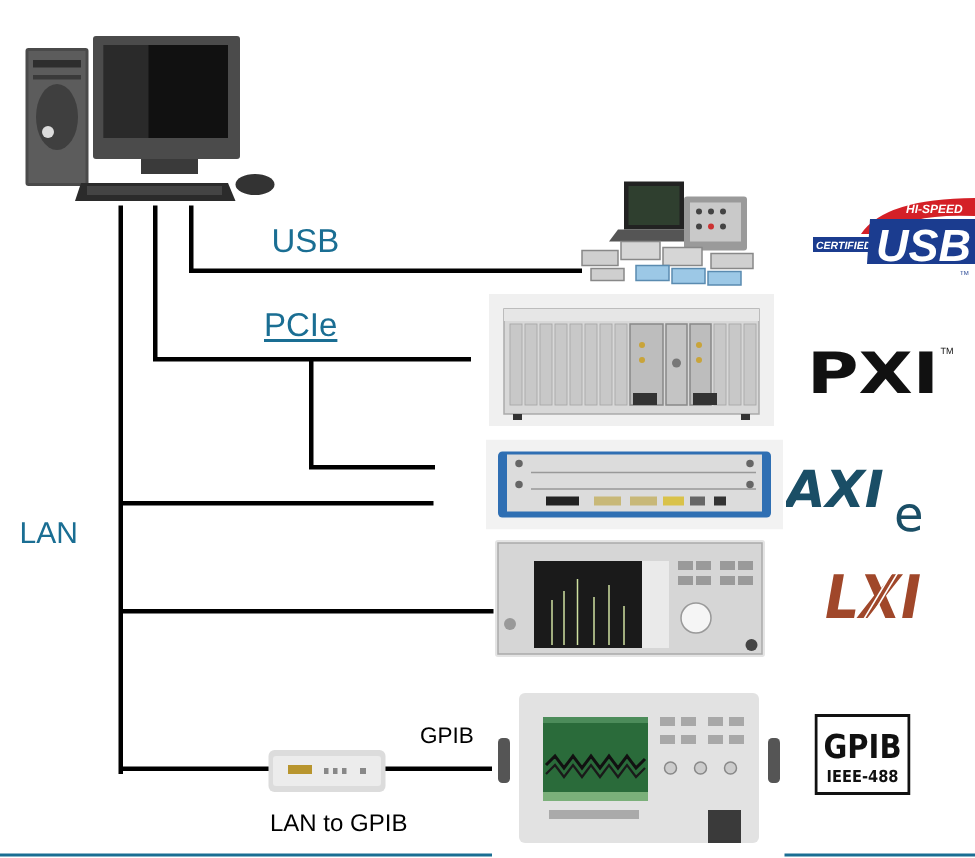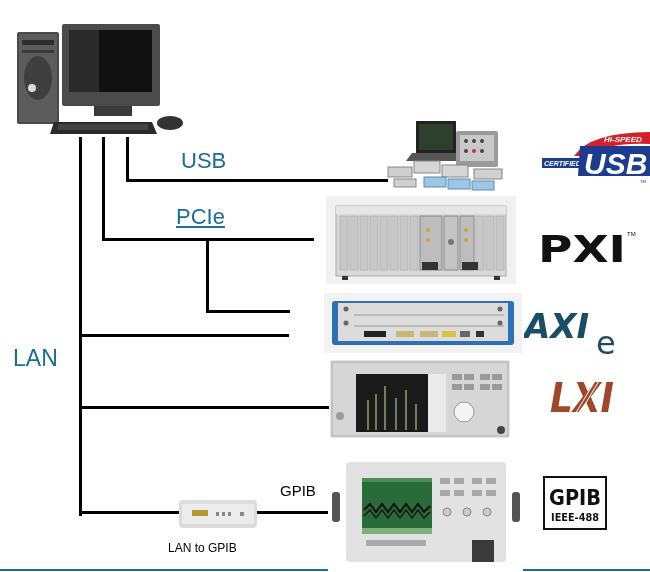--- a/index.html
+++ b/index.html
@@ -52,23 +52,23 @@
 <div class="line" style="left:80px;top:334px;width:209px;height:3px;"></div>
 
 <div class="line" style="left:80px;top:406px;width:249px;height:3px;"></div>
 
 <div class="line" style="left:80px;top:511px;width:100px;height:3px;"></div>
 
 <div class="line" style="left:256px;top:511px;width:72px;height:3px;"></div>
 
 <div class="label-blue" style="left:181px;top:148px;">USB</div>
 <div class="label-blue" style="left:176px;top:204px;text-decoration:underline;">PCIe</div>
-<div class="label-blue" style="left:13px;top:345px;font-size:23px;">LAN</div>
+<div class="label-blue" style="left:13px;top:345px;font-size:20px;">LAN</div>
 <div class="label-black" style="left:280px;top:482px;font-size:15px;">GPIB</div>
-<div class="label-black" style="left:168px;top:541px;font-size:12px;">LAN to GPIB</div>
+<div class="label-black" style="left:180px;top:541px;font-size:16px;">LAN to GPIB</div>
 
 <div class="device" style="left:384px;top:117px;width:126px;height:76px;">
   <svg width="126" height="76" viewBox="0 0 126 76">
 
     <polygon points="32,4 72,4 72,36 32,36" fill="#222"></polygon>
     <rect x="35" y="7" width="34" height="26" fill="#2f3f2f"></rect>
     <polygon points="28,36 76,36 82,44 22,44" fill="#555"></polygon>
 
     <rect x="72" y="14" width="42" height="36" fill="#9a9a9a" rx="2"></rect>
     <rect x="76" y="18" width="34" height="26" fill="#c9c9c9"></rect>

